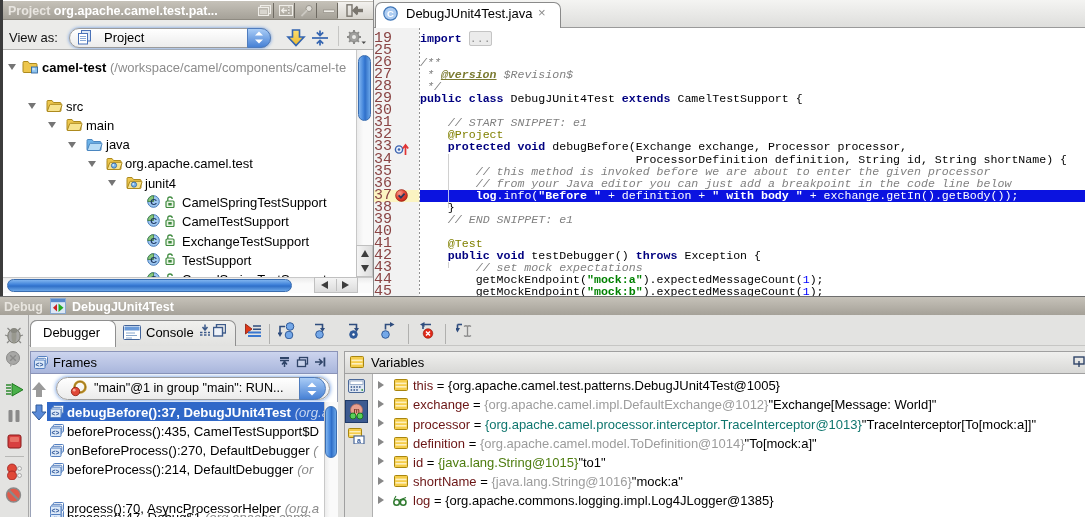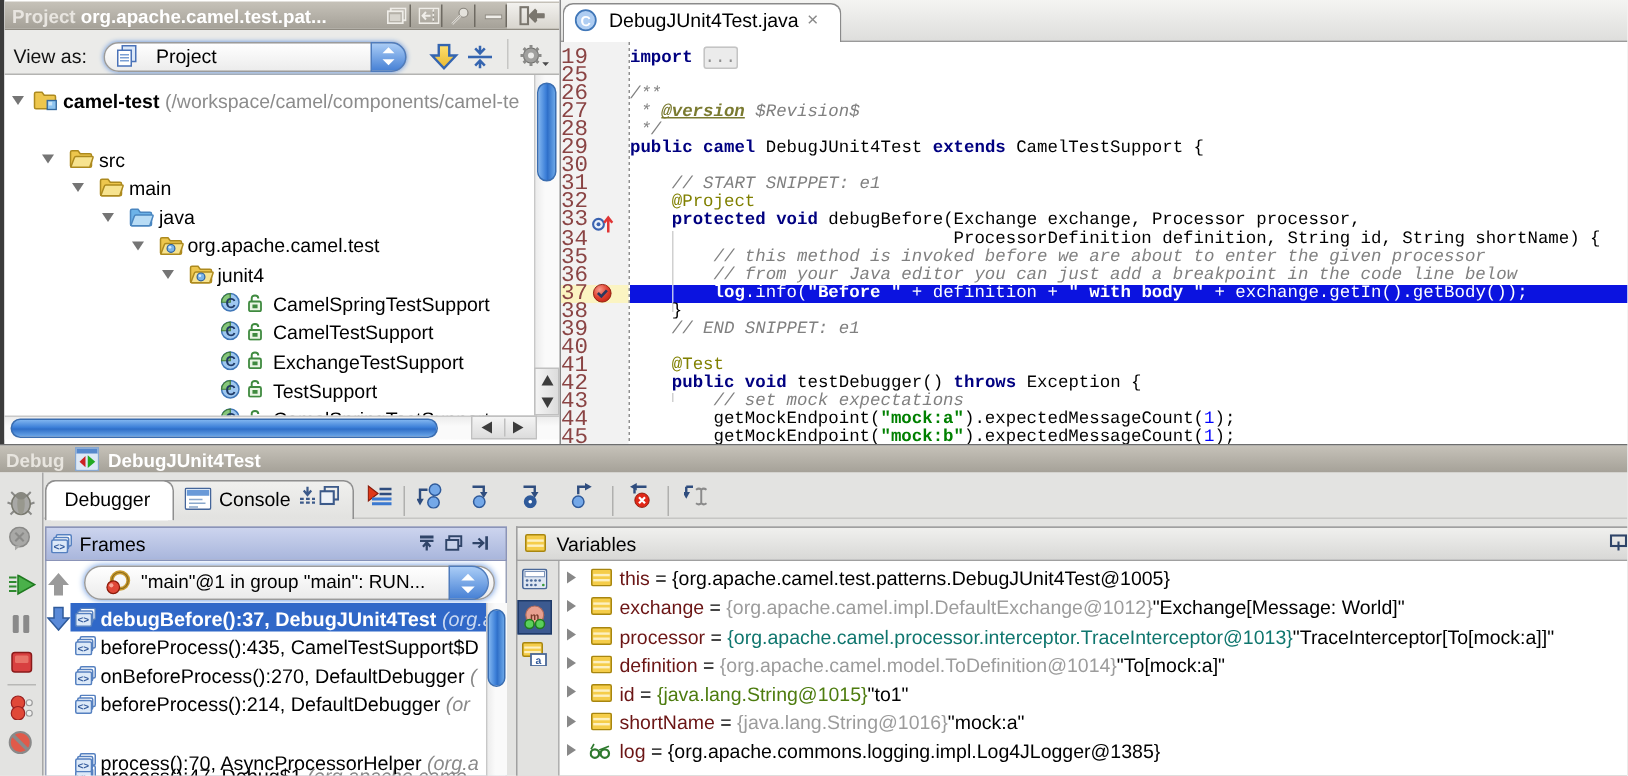--- a/index.html
+++ b/index.html
@@ -293,21 +293,21 @@
           <path d="M3.6 6.3 L5.9 8.6 L9.6 4.6" stroke="#283860" stroke-width="1.8" fill="none"></path>
         </svg>
 <div class="abs" style="left:74px;top:153.50px;width:1px;height:54.20px;background:#d0d0d0;"></div>
 <div class="abs" style="left:74px;top:261.95px;width:1px;height:6.05px;background:#d0d0d0;"></div>
 <div class="abs" style="left:46px;top:189.65px;width:666px;height:12.05px;background:#0b13e0;"></div>
 <div class="abs" style="left:74px;top:189.65px;width:1px;height:12.05px;background:#b8c0f0;"></div>
 <div class="abs mono" style="left:46px;top:33.00px;"><span class="kw">import</span> <span style="color:#909090;background:#ebebeb;border:1px solid #c4c4c4;border-radius:2px;">...</span></div>
 <div class="abs mono" style="left:46px;top:57.10px;"><span class="cm">/**</span></div>
 <div class="abs mono" style="left:46px;top:69.15px;"><span class="cm"> * <span style="color:#7a7a30;font-weight:bold;text-decoration:underline;">@version</span> $Revision$</span></div>
 <div class="abs mono" style="left:46px;top:81.20px;"><span class="cm"> */</span></div>
-<div class="abs mono" style="left:46px;top:93.25px;"><span class="kw">public</span> <span class="kw">camel</span> DebugJUnit4Test <span class="kw">extends</span> CamelTestSupport {</div>
+<div class="abs mono" style="left:46px;top:93.25px;"><span class="kw">public</span> <span class="kw">class</span> DebugJUnit4Test <span class="kw">extends</span> CamelTestSupport {</div>
 <div class="abs mono" style="left:46px;top:117.35px;">    <span class="cm">// START SNIPPET: e1</span></div>
 <div class="abs mono" style="left:46px;top:129.40px;">    <span class="ann">@Project</span></div>
 <div class="abs mono" style="left:46px;top:141.45px;">    <span class="kw">protected</span> <span class="kw">void</span> debugBefore(Exchange exchange, Processor processor,</div>
 <div class="abs mono" style="left:46px;top:153.50px;">                               ProcessorDefinition definition, String id, String shortName) {</div>
 <div class="abs mono" style="left:46px;top:165.55px;">        <span class="cm">// this method is invoked before we are about to enter the given processor</span></div>
 <div class="abs mono" style="left:46px;top:177.60px;">        <span class="cm">// from your Java editor you can just add a breakpoint in the code line below</span></div>
 <div class="abs mono" style="left:46px;top:189.65px;"><span style="color:#fff;">        <b>log</b>.info(<b>"Before "</b> + definition + <b>" with body "</b> + exchange.getIn().getBody());</span></div>
 <div class="abs mono" style="left:46px;top:201.70px;">    }</div>
 <div class="abs mono" style="left:46px;top:213.75px;">    <span class="cm">// END SNIPPET: e1</span></div>
 <div class="abs mono" style="left:46px;top:237.85px;">    <span class="ann">@Test</span></div>

